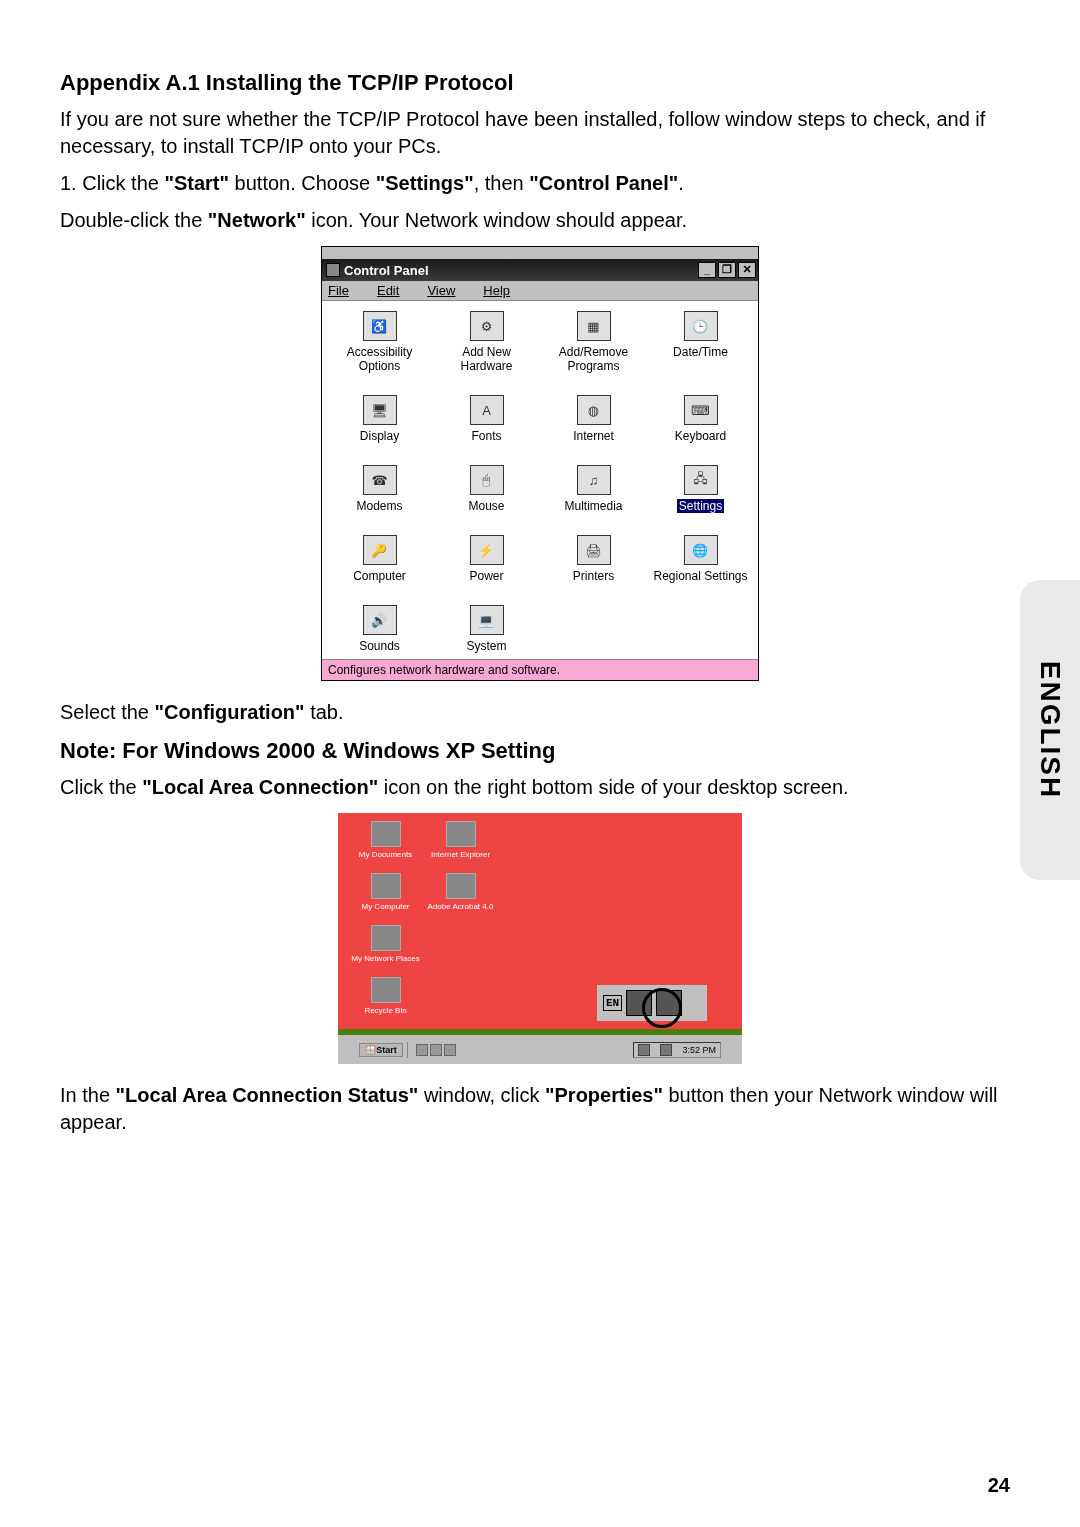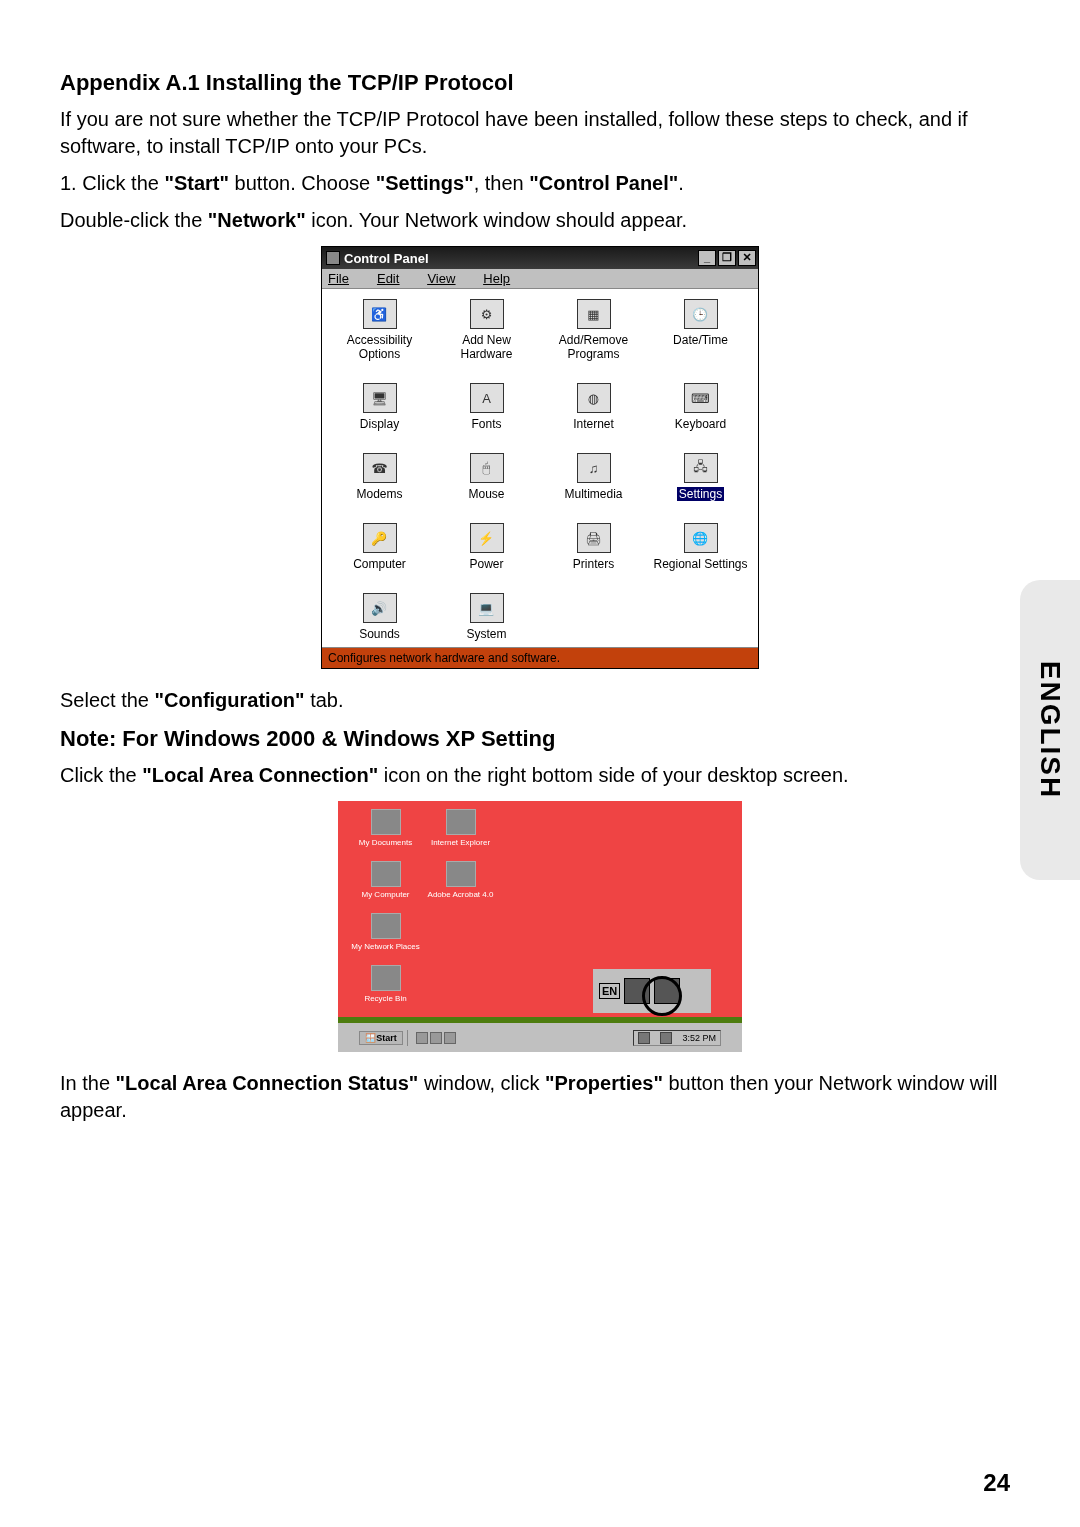--- a/index.html
+++ b/index.html
@@ -47,39 +47,40 @@
     font-weight: bold;
     font-size: 28px;
     letter-spacing: 2px;
     color: #000;
   }
   .page-num {
     position: absolute;
     right: 70px;
     bottom: 30px;
     font-weight: bold;
-    font-size: 24px;
+    font-size: 20px;
   }
 
   
   .cp-window {
     width: 438px;
     margin: 8px auto 18px auto;
     border: 1px solid #000;
     background: #bfbfbf;
     font-family: "MS Sans Serif", Tahoma, sans-serif;
   }
   .cp-titlebar {
     background: linear-gradient(#1a1a1a,#3a3a3a);
     color: #fff;
     height: 22px;
     display: flex;
     align-items: center;
     font-size: 13px;
     padding-left: 4px;
+    margin-top: 12px;
   }
   .cp-titlebar .cp-sysicon {
     width: 14px; height: 14px; background:#888; border:1px solid #000; margin-right:4px;
     display:inline-block;
   }
   .cp-titlebar .cp-title { flex:1; font-weight:bold; }
   .cp-btns { display:flex; gap:2px; padding-right:2px;}
   .cp-btn {
     width:18px; height:16px; background:#c0c0c0; border:1px solid #000;
     font-size:11px; text-align:center; line-height:12px; font-weight:bold; color:#000;
@@ -105,21 +106,21 @@
   }
   .cp-item { font-size:12px; color:#000; width:100%;}
   .cp-item .ico {
     width:34px; height:30px; margin:0 auto 4px auto;
     background:#e0e0e0; border:1px solid #333;
     display:flex; align-items:center; justify-content:center;
     font-size:13px; color:#333;
   }
   .cp-item.sel .lbl { background:#000066; color:#fff; padding:0 2px; display:inline-block;}
   .cp-status {
-    background:#c2410c; border-top:1px solid #888; font-size:12px; padding:3px 6px;
+    background:#f9a8d4; border-top:1px solid #888; font-size:12px; padding:3px 6px;
   }
 
   
   .desk-window {
     width: 404px;
     margin: 8px auto 18px auto;
     background:#ef4444;
     position:relative;
     font-family: Tahoma, sans-serif;
     padding: 8px 0 0 0;
@@ -128,22 +129,22 @@
     display:flex; flex-wrap:wrap; width:200px; padding-left:10px;
   }
   .dicon {
     width:75px; text-align:center; color:#fff; font-size:8px; margin-bottom:14px;
   }
   .dicon .dg {
     width:30px; height:26px; margin:0 auto 3px auto; background:#888; border:1px solid #aaa;
   }
   .desk-callout {
     position:absolute; right:30px; bottom:38px; width:120px; height:46px;
-    background:#c0c0c0; border:1px solid #ef4444; display:flex; align-items:center;
-    padding:0 6px; gap:4px;
+    background:#c0c0c0; border:5px solid #ef4444; display:flex; align-items:center;
+    padding:0 6px; gap:4px;font-family:Liberation Mono, monospace;
   }
   .desk-callout .dcico { width:26px; height:26px; background:#555; border:1px solid #000;}
   .circle {
     position:absolute; width:40px; height:40px; border:3px solid #000; border-radius:50%;
     right:60px; bottom:36px; z-index:5;
   }
   .taskbar {
     height:35px; background:#c0c0c0; display:flex; align-items:center; font-size:9px;
     padding:0 21px; border-top:6px solid #4d7c0f;
   }
@@ -158,21 +159,21 @@
 <body>
 
 <div class="side-tab">
   <div class="side-tab-text">ENGLISH</div>
 </div>
 
 <div class="page-num">24</div>
 
 <div class="heading">Appendix A.1 Installing the TCP/IP Protocol</div>
 
-<div class="para">If you are not sure whether the TCP/IP Protocol have been installed, follow these steps to check, and if software, to install TCP/IP onto your PCs.</div>
+<div class="para">If you are not sure whether the TCP/IP Protocol have been installed, follow window steps to check, and if necessary, to install TCP/IP onto your PCs.</div>
 
 <div class="step">
   <span>1.  Click the </span><strong>"Start"</strong><span> button. Choose </span><strong>"Settings"</strong><span>, then </span><strong>"Control Panel"</strong><span>.</span>
 </div>
 
 <div class="para">
   <span>Double-click the </span><strong>"Network"</strong><span> icon. Your Network window should appear.</span>
 </div>
 
 <div class="cp-window">

